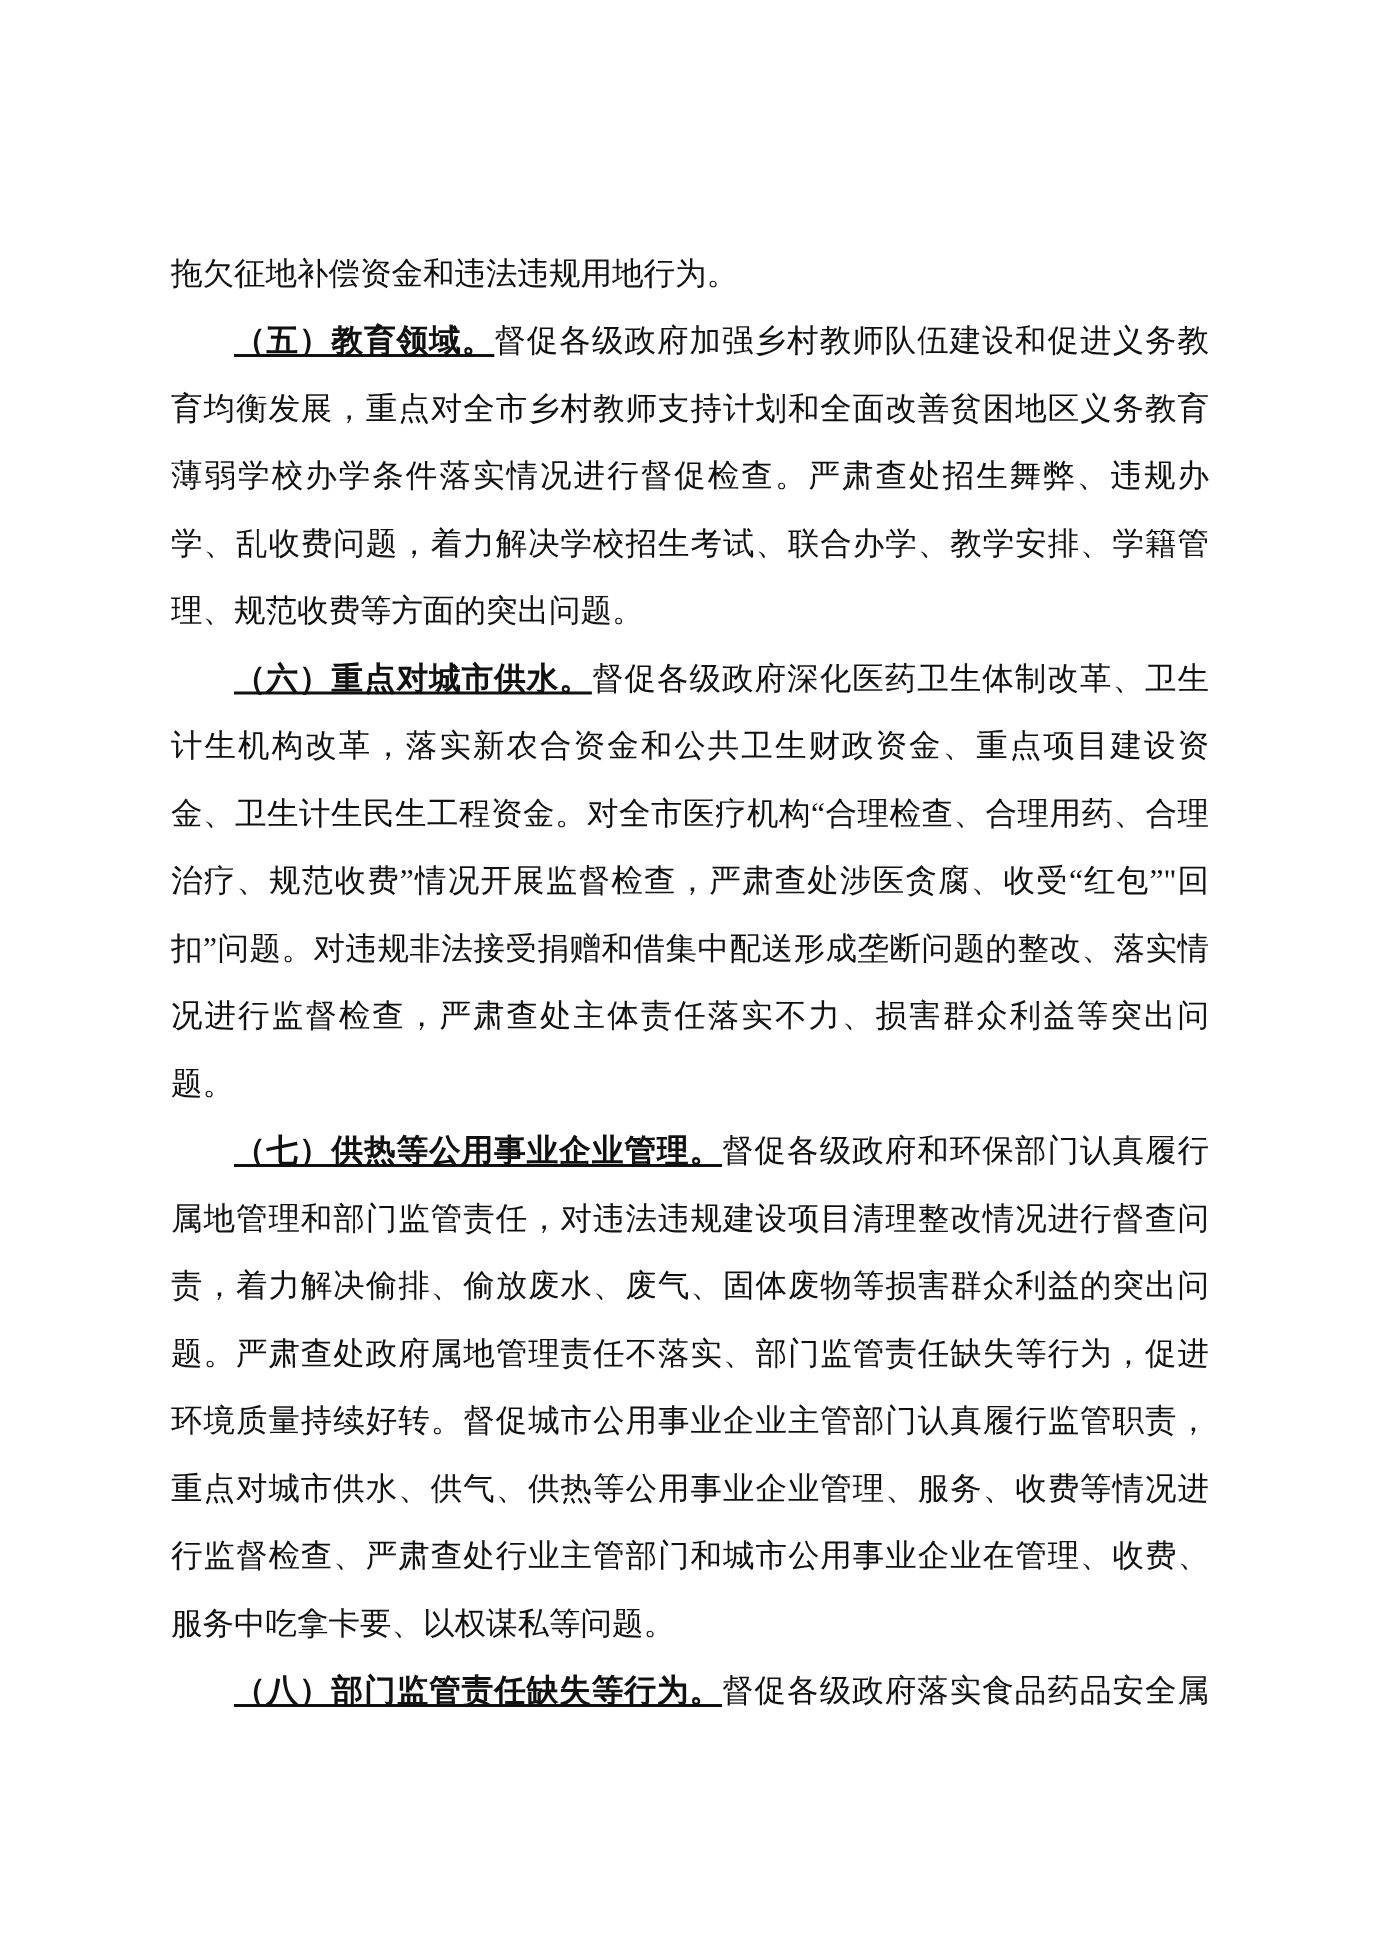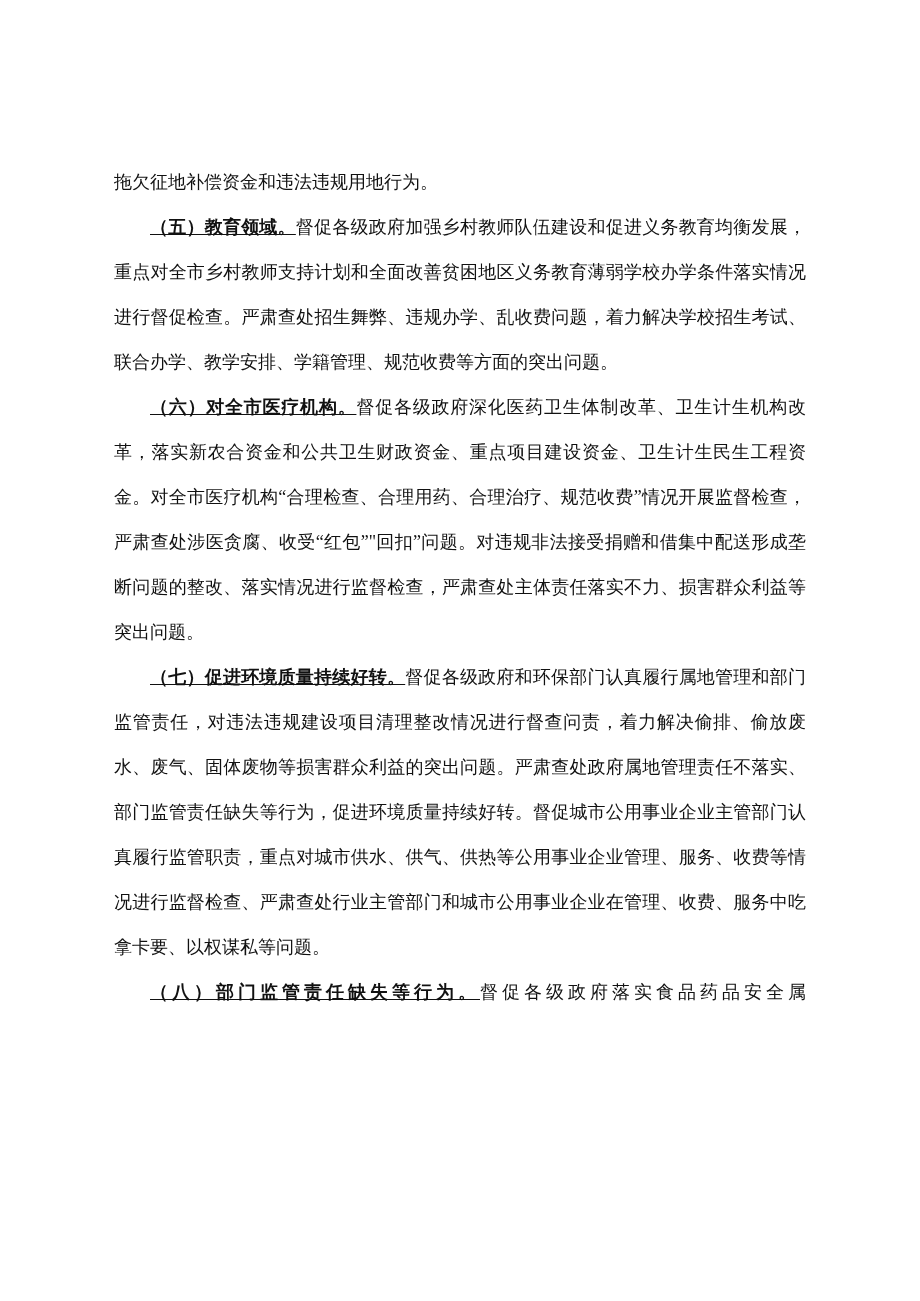--- a/index.html
+++ b/index.html
@@ -9,21 +9,21 @@
   }
   .page {
     position: relative;
     box-sizing: border-box;
     width: 920px;
     height: 1301px;
     background: #ffffff;
     overflow: hidden;
     padding: 160px 114px 0 114px;
     font-family: "Liberation Serif", "DejaVu Serif", serif;
-    font-size: 18px;
+    font-size: 21px;
     line-height: 45px;
     color: #111111;
     text-align: justify;
   }
   .para {
     margin: 0;
     padding: 0;
     text-indent: 2em;
     word-break: break-all;
     overflow-wrap: break-word;
@@ -42,19 +42,19 @@
 </style>
 </head>
 <body>
 
 <div class="page">
 
   <p class="para no-indent"><span>拖欠征地补偿资金和违法违规用地行为。</span></p>
 
   <p class="para"><span class="section-heading">（五）教育领域。</span><span>督促各级政府加强乡村教师队伍建设和促进义务教育均衡发展，重点对全市乡村教师支持计划和全面改善贫困地区义务教育薄弱学校办学条件落实情况进行督促检查。严肃查处招生舞弊、违规办学、乱收费问题，着力解决学校招生考试、联合办学、教学安排、学籍管理、规范收费等方面的突出问题。</span></p>
 
-  <p class="para"><span class="section-heading">（六）对全市医疗机构。</span><span>督促各级政府深化医药卫生体制改革、卫生计生机构改革，落实新农合资金和公共卫生财政资金、重点项目建设资金、卫生计生民生工程资金。对全市医疗机构“合理检查、合理用药、合理治疗、规范收费”情况开展监督检查，严肃查处涉医贪腐、收受“红包”"回扣”问题。对违规非法接受捐赠和借集中配送形成垄断问题的整改、落实情况进行监督检查，严肃查处主体责任落实不力、损害群众利益等突出问题。</span></p>
+  <p class="para"><span class="section-heading">（六）重点对城市供水。</span><span>督促各级政府深化医药卫生体制改革、卫生计生机构改革，落实新农合资金和公共卫生财政资金、重点项目建设资金、卫生计生民生工程资金。对全市医疗机构“合理检查、合理用药、合理治疗、规范收费”情况开展监督检查，严肃查处涉医贪腐、收受“红包”"回扣”问题。对违规非法接受捐赠和借集中配送形成垄断问题的整改、落实情况进行监督检查，严肃查处主体责任落实不力、损害群众利益等突出问题。</span></p>
 
-  <p class="para"><span class="section-heading">（七）促进环境质量持续好转。</span><span>督促各级政府和环保部门认真履行属地管理和部门监管责任，对违法违规建设项目清理整改情况进行督查问责，着力解决偷排、偷放废水、废气、固体废物等损害群众利益的突出问题。严肃查处政府属地管理责任不落实、部门监管责任缺失等行为，促进环境质量持续好转。督促城市公用事业企业主管部门认真履行监管职责，重点对城市供水、供气、供热等公用事业企业管理、服务、收费等情况进行监督检查、严肃查处行业主管部门和城市公用事业企业在管理、收费、服务中吃拿卡要、以权谋私等问题。</span></p>
+  <p class="para"><span class="section-heading">（七）供热等公用事业企业管理。</span><span>督促各级政府和环保部门认真履行属地管理和部门监管责任，对违法违规建设项目清理整改情况进行督查问责，着力解决偷排、偷放废水、废气、固体废物等损害群众利益的突出问题。严肃查处政府属地管理责任不落实、部门监管责任缺失等行为，促进环境质量持续好转。督促城市公用事业企业主管部门认真履行监管职责，重点对城市供水、供气、供热等公用事业企业管理、服务、收费等情况进行监督检查、严肃查处行业主管部门和城市公用事业企业在管理、收费、服务中吃拿卡要、以权谋私等问题。</span></p>
 
   <p class="para cut-off"><span class="section-heading">（八）部门监管责任缺失等行为。</span><span>督促各级政府落实食品药品安全属</span></p>
 
 </div>
 
 </body></html>

